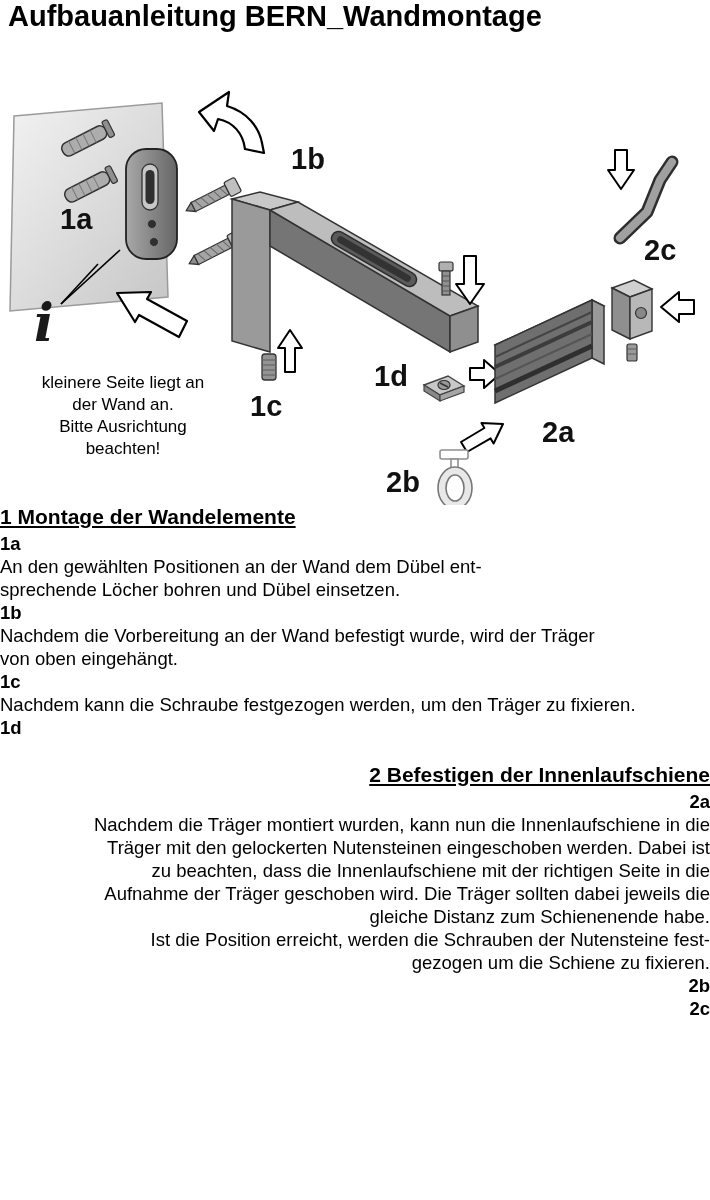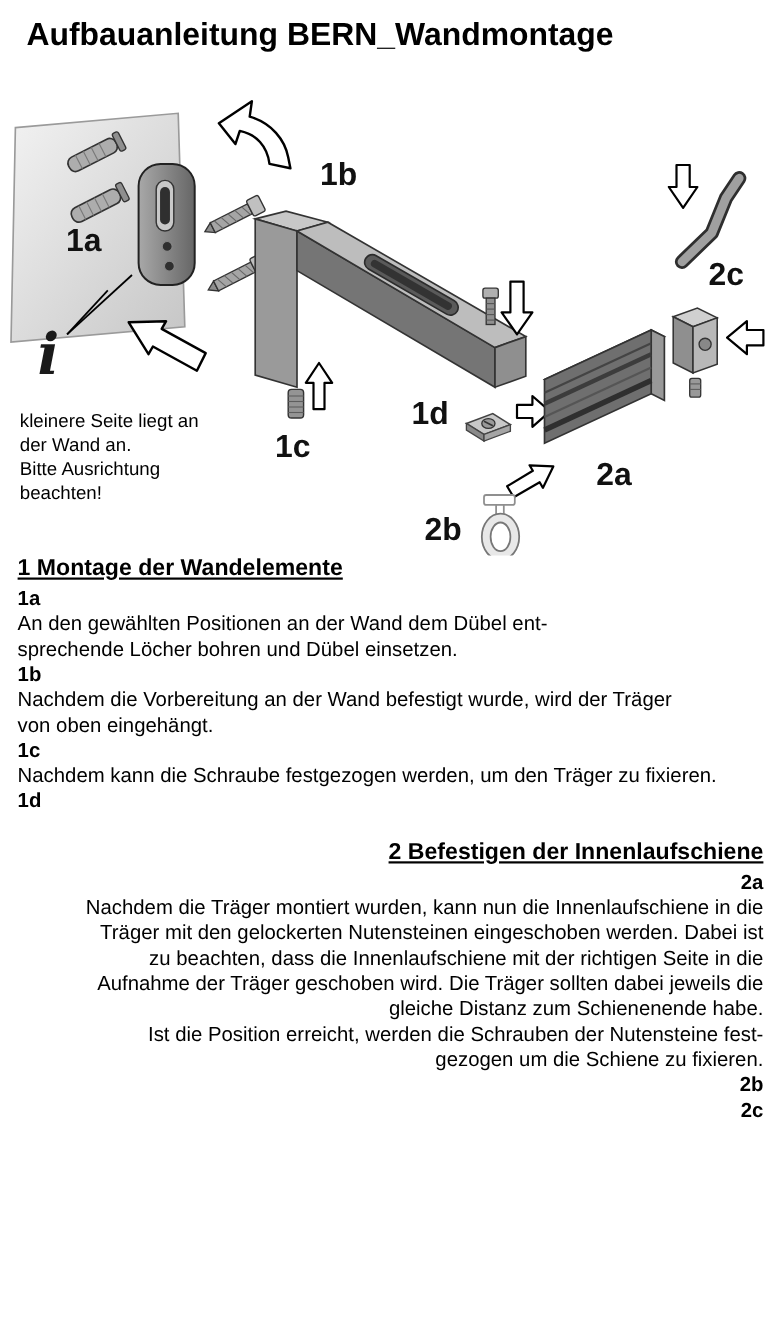--- a/index.html
+++ b/index.html
@@ -18,23 +18,23 @@
     position:absolute;font-size:29px;font-weight:bold;color:#111;
     white-space:nowrap;
   }
   .info-glyph{
     position:absolute;left:34px;top:292px;
     font-family:"DejaVu Serif","Liberation Serif",serif;
     font-style:italic;font-weight:bold;font-size:52px;color:#1a1a1a;
   }
   .diagram-note{
     position:absolute;left:18px;top:372px;width:210px;
-    font-size:17px;line-height:22px;white-space:pre-line;color:#000;
-  }
-  .content{padding:0 16px;font-size:18.5px;line-height:23px;}
+    font-size:17px;line-height:22px;white-space:pre-line;color:#000;text-align:center;
+  }
+  .content{padding:0 0;font-size:18.5px;line-height:23px;}
   .section-heading{
     font-size:21px;font-weight:bold;text-decoration:underline;
     margin:0 0 4px 0;
   }
   .section + .section{margin-top:24px;text-align:right;}
   .step-label{font-weight:bold;}
   .step-text{white-space:pre-line;margin:0;}
 </style>
 </head>
 <body>
@@ -197,21 +197,21 @@
       <polyline points="672,162 660,180 647,212 620,238" fill="none" stroke="#a0a0a0" stroke-width="8" stroke-linecap="round" stroke-linejoin="round"></polyline>
     </g>
     <g>
       <path d="M615,150 L627,150 L627,170 L634,170 L621,189 L608,170 L615,170 Z" fill="#fff" stroke="#000" stroke-width="2" stroke-linejoin="round"></path>
     </g>
     <g>
       <path d="M694,300 L679,300 L679,292 L661,307 L679,322 L679,314 L694,314 Z" fill="#fff" stroke="#000" stroke-width="2" stroke-linejoin="round"></path>
     </g>
   </svg>
 
-  <h1 class="page-title" style="margin:16px;">Aufbauanleitung BERN_Wandmontage</h1>
+  <h1 class="page-title" style="margin:0;">Aufbauanleitung BERN_Wandmontage</h1>
 
   <div class="part-label" style="left:60px;top:203px;">1a</div>
   <div class="part-label" style="left:291px;top:143px;">1b</div>
   <div class="part-label" style="left:250px;top:390px;">1c</div>
   <div class="part-label" style="left:374px;top:360px;">1d</div>
   <div class="part-label" style="left:542px;top:416px;">2a</div>
   <div class="part-label" style="left:386px;top:466px;">2b</div>
   <div class="part-label" style="left:644px;top:234px;">2c</div>
 
   <div class="info-glyph">i</div>

